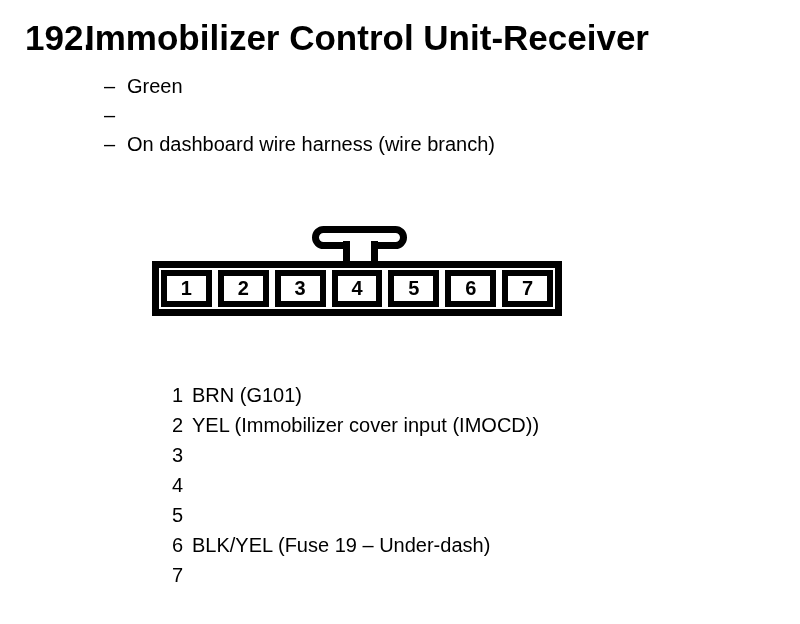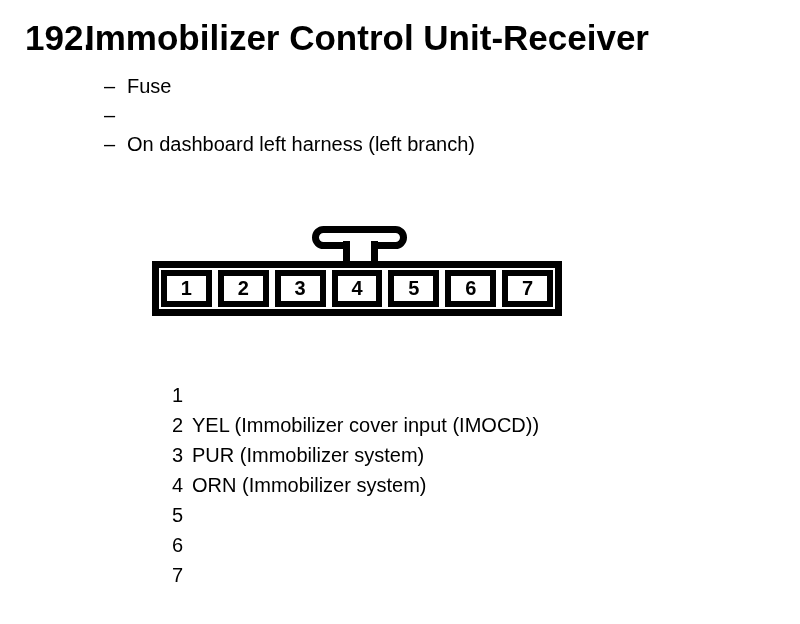--- a/index.html
+++ b/index.html
@@ -129,63 +129,63 @@
 <body>
 
 <div class="heading">
   <span class="item-number">192.</span>
   <span class="page-title">Immobilizer Control Unit-Receiver</span>
 </div>
 
 <div class="notes">
   <div class="note-line">
     <span class="note-dash">–</span>
-    <span>Fuse</span>
+    <span>Green</span>
   </div>
   <div class="note-line">
     <span class="note-dash">–</span>
   </div>
   <div class="note-line">
     <span class="note-dash">–</span>
-    <span>On dashboard left harness (left branch)</span>
+    <span>On dashboard wire harness (wire branch)</span>
   </div>
 </div>
 
 <div class="diagram">
   <div class="tab-bar"></div>
   <div class="tab-stem"></div>
   <div class="connector-body">
     <div class="pin-cell">1</div>
     <div class="pin-cell">2</div>
     <div class="pin-cell">3</div>
     <div class="pin-cell">4</div>
     <div class="pin-cell">5</div>
     <div class="pin-cell">6</div>
     <div class="pin-cell">7</div>
   </div>
 </div>
 
 <div class="pin-list">
   <div class="pin-row">
     <span class="pin-num">1</span>
+    <span class="pin-desc">BRN (G101)</span>
   </div>
   <div class="pin-row">
     <span class="pin-num">2</span>
     <span class="pin-desc">YEL (Immobilizer cover input (IMOCD))</span>
   </div>
   <div class="pin-row">
     <span class="pin-num">3</span>
-    <span class="pin-desc">PUR (Immobilizer system)</span>
   </div>
   <div class="pin-row">
     <span class="pin-num">4</span>
-    <span class="pin-desc">ORN (Immobilizer system)</span>
   </div>
   <div class="pin-row">
     <span class="pin-num">5</span>
   </div>
   <div class="pin-row">
     <span class="pin-num">6</span>
+    <span class="pin-desc">BLK/YEL (Fuse 19 – Under-dash)</span>
   </div>
   <div class="pin-row">
     <span class="pin-num">7</span>
   </div>
 </div>
 
 </body></html>

